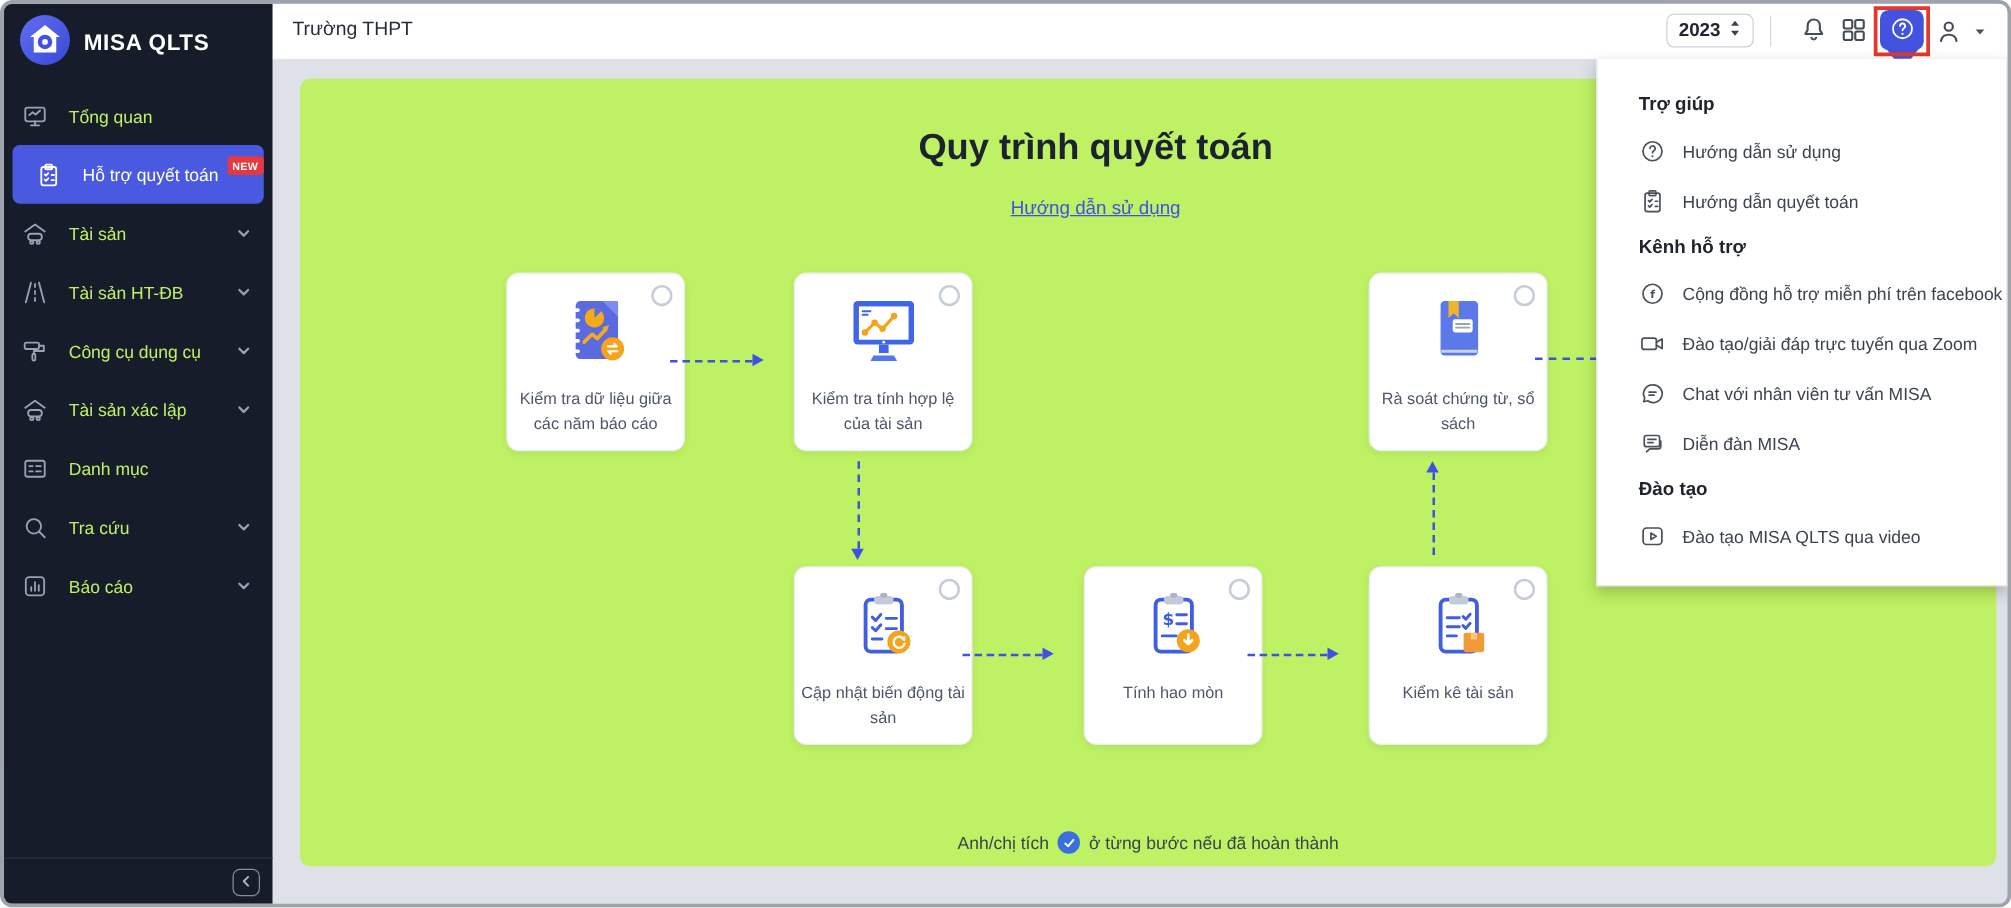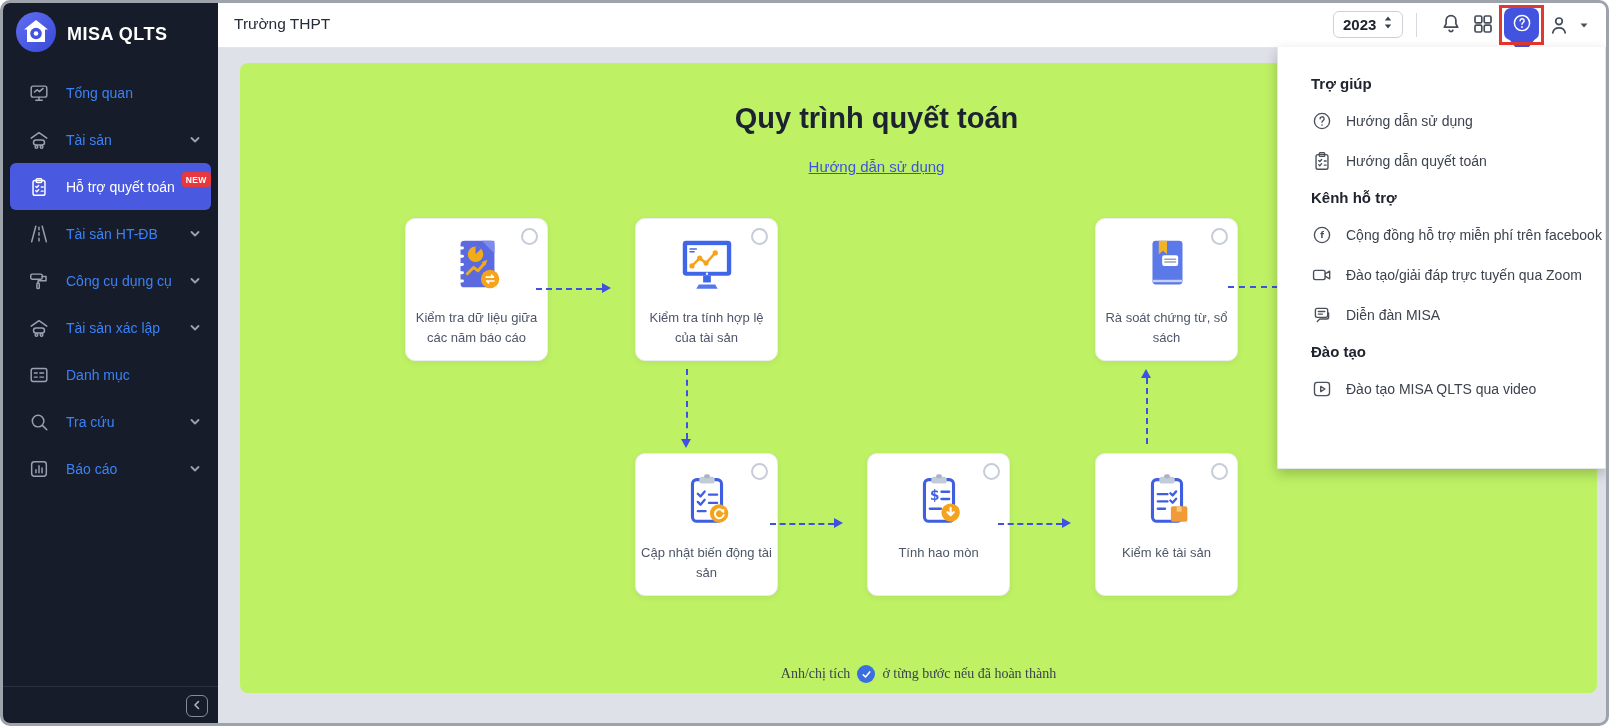--- a/index.html
+++ b/index.html
@@ -3,21 +3,21 @@
 <meta charset="utf-8">
 <style>
   html,body{margin:0;padding:0;background:#fff;font-family:"Liberation Sans","DejaVu Sans",sans-serif;}
   .page{position:relative;width:1609px;height:726px;box-sizing:border-box;border:3px solid #9ea3ab;border-radius:10px;overflow:hidden;background:#dee1e8;}
 
   
   .sidebar{position:absolute;left:0;top:0;bottom:0;width:215px;background:#171c2b;z-index:15;}
   .logo{position:absolute;top:9px;left:13px;display:flex;align-items:center;gap:11px;cursor:pointer;}
   .logo-text{color:#fff;font-size:18px;font-weight:bold;letter-spacing:.5px;}
   .menu{position:absolute;top:66px;left:0;right:0;}
-  .mi{position:relative;height:47px;display:flex;align-items:center;padding-left:25px;color:#3b82f6;font-size:14px;cursor:pointer;}
+  .mi{position:relative;height:47px;display:flex;align-items:center;padding-left:14px;color:#bef264;font-size:14px;cursor:pointer;}
   .mi-icon{width:22px;height:22px;margin-right:16px;display:flex;align-items:center;justify-content:center;color:#99a2b2;flex:none;}
   .mi.active{background:#4a5ae0;margin:0 7px;padding-left:18px;border-radius:6px;color:#fff;}
   .mi.active .mi-icon{color:#fff;}
   .mi-chevron{position:absolute;right:16px;top:17px;color:#99a2b2;}
   .mi-badge{margin-left:7px;margin-bottom:14px;background:#e5383f;color:#fff;font-size:8.5px;font-weight:bold;padding:2.5px 4px;border-radius:3px;letter-spacing:.3px;}
   .side-divider{position:absolute;left:0;right:0;top:683px;height:1px;background:#2a3040;}
   .collapse-btn{position:absolute;left:183px;top:692px;width:22px;height:22px;border:1.5px solid #848c9b;border-radius:6px;background:transparent;display:flex;align-items:center;justify-content:center;cursor:pointer;padding:0;}
 
   
   .topbar{position:absolute;left:215px;top:0;width:1388px;height:44px;background:#fff;border-bottom:1px solid #e3e5e8;z-index:10;overflow:visible;}
@@ -37,21 +37,21 @@
   .guide-link{position:absolute;left:0;top:95px;width:1273px;text-align:center;font-size:15px;}
   .guide-link a{color:#3f51e3;text-decoration:underline;cursor:pointer;}
   .flow-card{position:absolute;width:143px;height:143px;box-sizing:border-box;background:#fff;border:1px solid #ecedf2;border-radius:10px;box-shadow:0 2px 6px rgba(25,35,70,.07);display:flex;flex-direction:column;align-items:center;padding-top:15px;cursor:pointer;margin-left:19px;}
   .flow-radio{position:absolute;top:9px;right:9px;width:17px;height:17px;box-sizing:border-box;border:2px solid #c6cdd8;border-radius:50%;background:#fff;cursor:pointer;}
   .flow-label{margin-top:8px;padding:0 5px;font-size:13px;line-height:1.5;color:#4d5668;text-align:center;}
   .arrow-h{position:absolute;border-top:2.6px dashed #3f51e3;z-index:2;}
   .arrow-h.head::after{content:"";position:absolute;right:-9px;top:-7px;width:0;height:0;border-left:9px solid #3f51e3;border-top:5.5px solid transparent;border-bottom:5.5px solid transparent;}
   .arrow-v{position:absolute;border-left:2.6px dashed #3f51e3;z-index:2;}
   .arrow-v.down::after{content:"";position:absolute;left:-7px;bottom:-9px;width:0;height:0;border-top:9px solid #3f51e3;border-left:5.5px solid transparent;border-right:5.5px solid transparent;}
   .arrow-v.up::before{content:"";position:absolute;left:-7px;top:-9px;width:0;height:0;border-bottom:9px solid #3f51e3;border-left:5.5px solid transparent;border-right:5.5px solid transparent;}
-  .flow-note{position:absolute;left:0;top:602px;width:100%;display:flex;justify-content:center;align-items:center;gap:7px;font-size:14px;color:#3a4250;font-family:Liberation Serif, serif;}
+  .flow-note{position:absolute;left:0;top:602px;width:100%;display:flex;justify-content:center;align-items:center;gap:7px;font-size:14px;color:#3a4250;}
   .note-check{width:18px;height:18px;border-radius:50%;background:#3b6fe0;display:flex;align-items:center;justify-content:center;flex:none;}
 
   
   .help-menu{position:absolute;left:1274px;top:44px;width:329px;height:422px;box-sizing:border-box;background:#fff;border:1px solid #e4e6ea;border-top:none;box-shadow:0 5px 12px rgba(0,0,0,.22);z-index:30;padding:20px 0 0 33px;}
   .hm-header{font-size:15px;font-weight:bold;color:#20242e;line-height:34px;}
   .hm-item{height:40px;display:flex;align-items:center;gap:13px;font-size:14px;color:#3c434e;cursor:pointer;}
   .hm-ic{width:22px;height:22px;display:flex;align-items:center;justify-content:center;color:#4b515b;flex:none;}
 </style>
 </head>
 <body>
@@ -81,45 +81,45 @@
       <div class="mi">
         <span class="mi-icon">
             <svg width="22" height="22" viewBox="0 0 24 24" fill="none" stroke="currentColor" stroke-width="1.6" stroke-linecap="round" stroke-linejoin="round">
               <rect x="3.5" y="4.5" width="17" height="12" rx="2"></rect>
               <path d="M7 11l3-2.5 2.5 2 4-3.5"></path>
               <path d="M12 16.5V20M8.5 20h7"></path>
             </svg>
           </span>
         <span class="mi-label">Tổng quan</span>
       </div>
+      <div class="mi active">
+        <span class="mi-icon">
+            <svg width="22" height="22" viewBox="0 0 24 24" fill="none" stroke="currentColor" stroke-width="1.6" stroke-linecap="round" stroke-linejoin="round">
+              <rect x="5.5" y="5" width="13" height="16" rx="2"></rect>
+              <rect x="9" y="3" width="6" height="4" rx="1"></rect>
+              <path d="M8.5 11.5l1.1 1.1 2-2.2M8.5 16l1.1 1.1 2-2.2"></path>
+              <path d="M14.5 12h2M14.5 16.5h2"></path>
+            </svg>
+          </span>
+        <span class="mi-label">Hỗ trợ quyết toán</span>
+        <span class="mi-badge">NEW</span>
+      </div>
       <div class="mi">
         <span class="mi-icon">
             <svg width="22" height="22" viewBox="0 0 24 24" fill="none" stroke="currentColor" stroke-width="1.6" stroke-linecap="round" stroke-linejoin="round">
               <path d="M3.5 10L12 4l8.5 6"></path>
               <rect x="6" y="12" width="12" height="5.5" rx="2.7"></rect>
               <circle cx="9.2" cy="19.5" r="1.4"></circle>
               <circle cx="14.8" cy="19.5" r="1.4"></circle>
             </svg>
           </span>
         <span class="mi-label">Tài sản</span>
         <span class="mi-chevron"><svg width="14" height="14" viewBox="0 0 14 14" fill="none" stroke="currentColor" stroke-width="1.8" stroke-linecap="round" stroke-linejoin="round">
               <polyline points="3.5,5 7,8.5 10.5,5"></polyline>
             </svg></span>
-      </div>
-      <div class="mi active">
-        <span class="mi-icon">
-            <svg width="22" height="22" viewBox="0 0 24 24" fill="none" stroke="currentColor" stroke-width="1.6" stroke-linecap="round" stroke-linejoin="round">
-              <rect x="5.5" y="5" width="13" height="16" rx="2"></rect>
-              <rect x="9" y="3" width="6" height="4" rx="1"></rect>
-              <path d="M8.5 11.5l1.1 1.1 2-2.2M8.5 16l1.1 1.1 2-2.2"></path>
-              <path d="M14.5 12h2M14.5 16.5h2"></path>
-            </svg>
-          </span>
-        <span class="mi-label">Hỗ trợ quyết toán</span>
-        <span class="mi-badge">NEW</span>
       </div>
       <div class="mi">
         <span class="mi-icon">
             <svg width="22" height="22" viewBox="0 0 24 24" fill="none" stroke="currentColor" stroke-width="1.6" stroke-linecap="round">
               <path d="M8.5 3.5l-4.5 17M15.5 3.5l4.5 17M12 4.5v2.8M12 10.6v2.8M12 16.7v2.8"></path>
             </svg>
           </span>
         <span class="mi-label">Tài sản HT-ĐB</span>
         <span class="mi-chevron"><svg width="14" height="14" viewBox="0 0 14 14" fill="none" stroke="currentColor" stroke-width="1.8" stroke-linecap="round" stroke-linejoin="round">
               <polyline points="3.5,5 7,8.5 10.5,5"></polyline>
@@ -401,20 +401,29 @@
           <svg width="22" height="22" viewBox="0 0 24 24" fill="none" stroke="currentColor" stroke-width="1.5" stroke-linecap="round" stroke-linejoin="round">
             <rect x="2.8" y="7" width="12.6" height="10" rx="2"></rect>
             <path d="M15.4 10.7l5-2.9v8.4l-5-2.9"></path>
           </svg>
         </span>
       <span>Đào tạo/giải đáp trực tuyến qua Zoom</span>
     </div>
     <div class="hm-item">
       <span class="hm-ic">
           <svg width="22" height="22" viewBox="0 0 24 24" fill="none" stroke="currentColor" stroke-width="1.5" stroke-linecap="round" stroke-linejoin="round">
+            <path d="M12 4.2a7.8 7.8 0 00-6.8 11.6L4.4 19l3.4-.9A7.8 7.8 0 1012 4.2z"></path>
+            <path d="M9 10.6h6M9 13.2h4.3"></path>
+          </svg>
+        </span>
+      <span>Chat với nhân viên tư vấn MISA</span>
+    </div>
+    <div class="hm-item">
+      <span class="hm-ic">
+          <svg width="22" height="22" viewBox="0 0 24 24" fill="none" stroke="currentColor" stroke-width="1.5" stroke-linecap="round" stroke-linejoin="round">
             <rect x="4.8" y="4.8" width="13.4" height="9.8" rx="2"></rect>
             <path d="M8 8.2h7M8 11h4.5"></path>
             <path d="M19.2 9.8v4.6a2 2 0 01-2 2H9.6L6.8 19"></path>
           </svg>
         </span>
       <span>Diễn đàn MISA</span>
     </div>
 
     <div class="hm-header">Đào tạo</div>
     <div class="hm-item">

